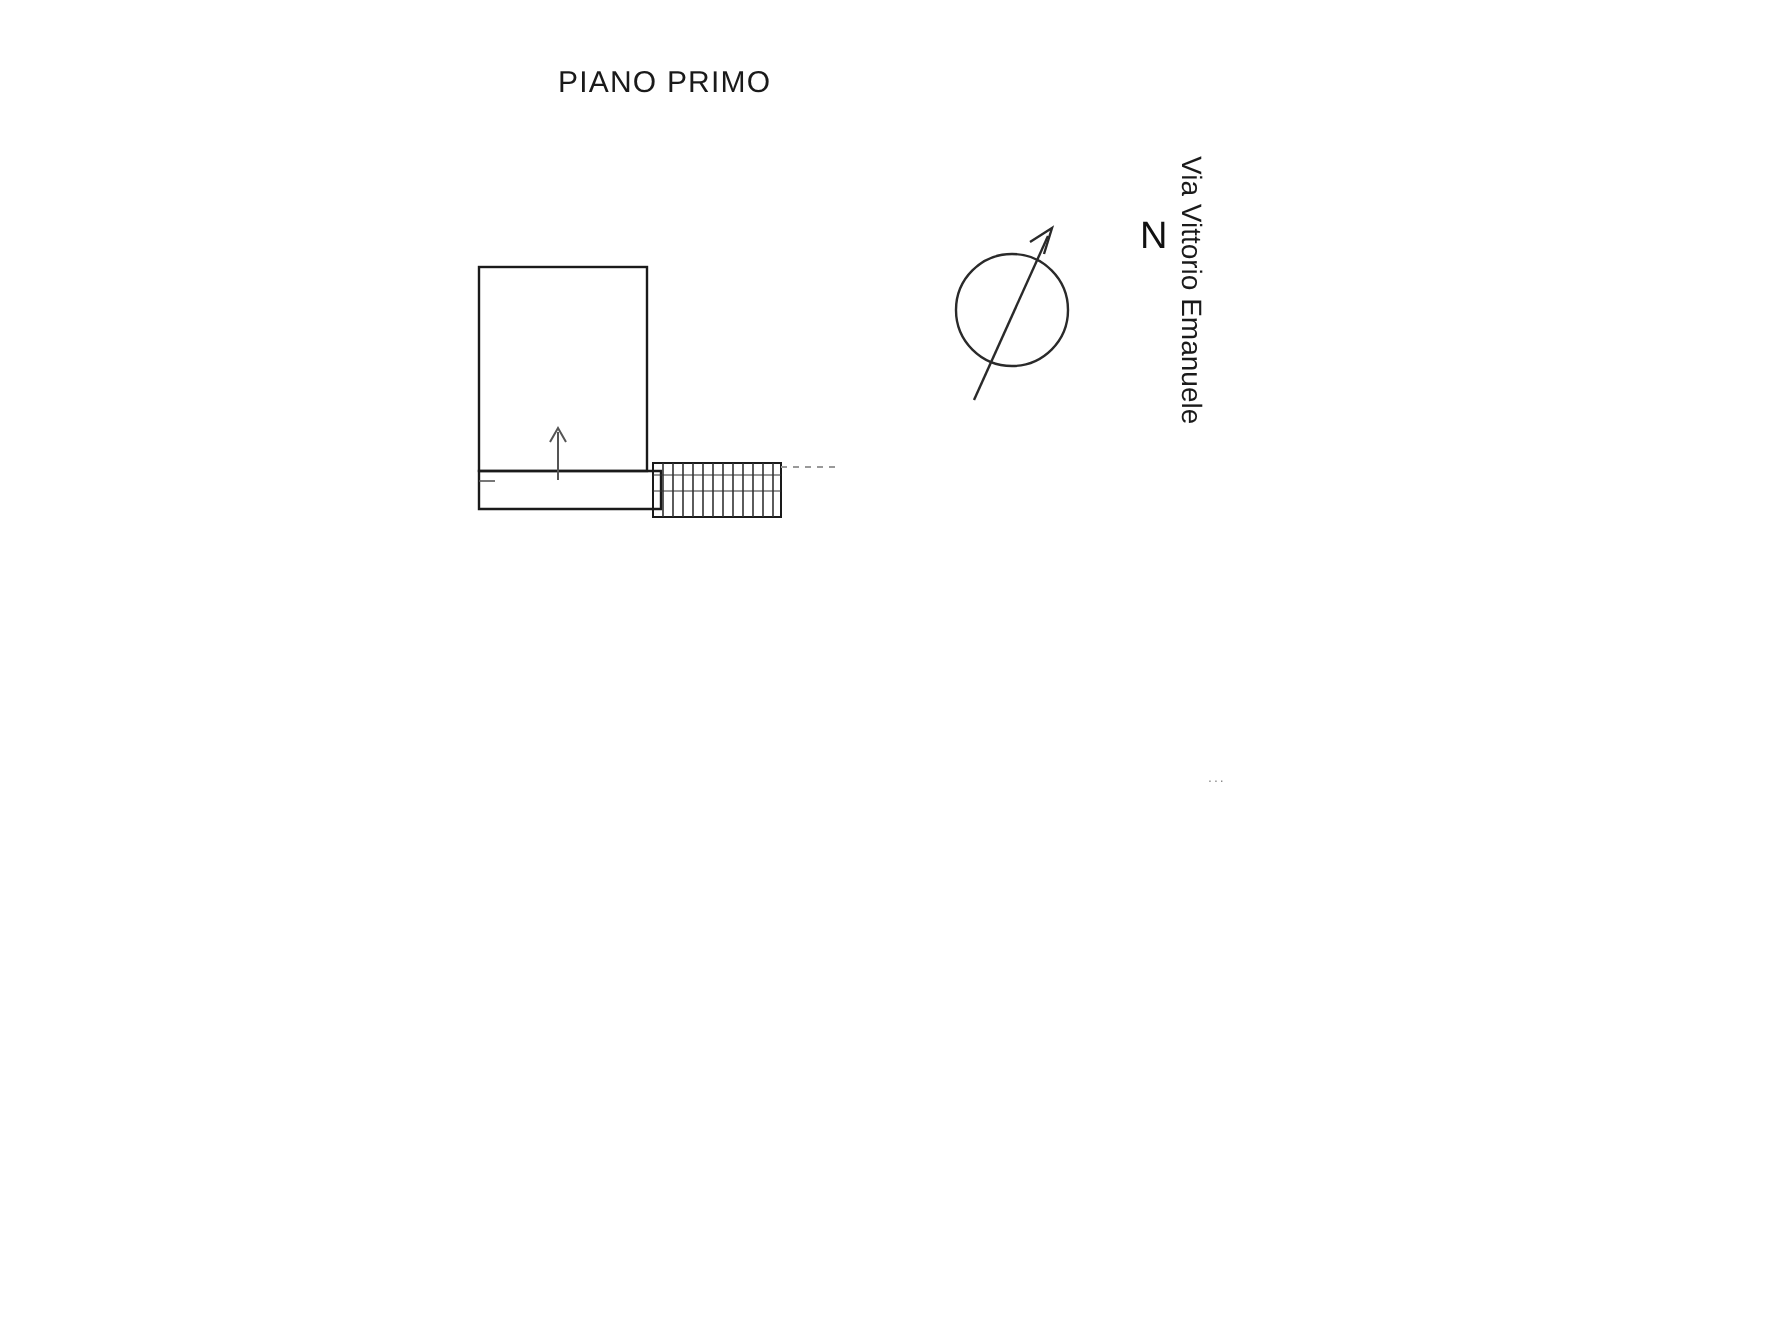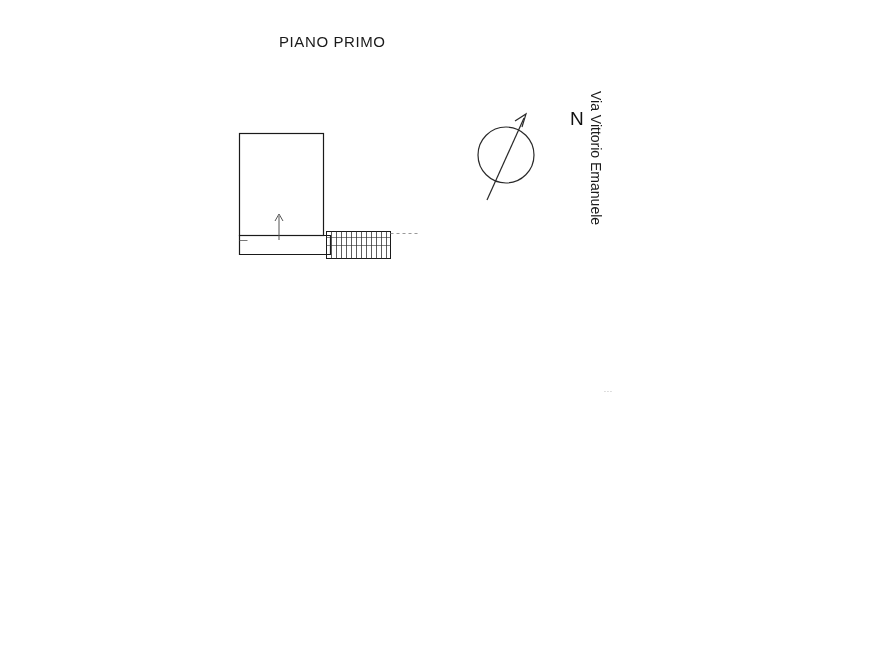--- a/index.html
+++ b/index.html
@@ -7,21 +7,20 @@
     padding: 0;
     background: #ffffff;
   }
   #page {
     position: relative;
     width: 893px;
     height: 670px;
     background: #ffffff;
     overflow: hidden;
     font-family: "Liberation Sans", sans-serif;
-    text-align: center;
   }
   .title {
     position: absolute;
     left: 279px;
     top: 33px;
     font-size: 15px;
     letter-spacing: 0.6px;
     color: #1a1a1a;
     white-space: nowrap;
   }

